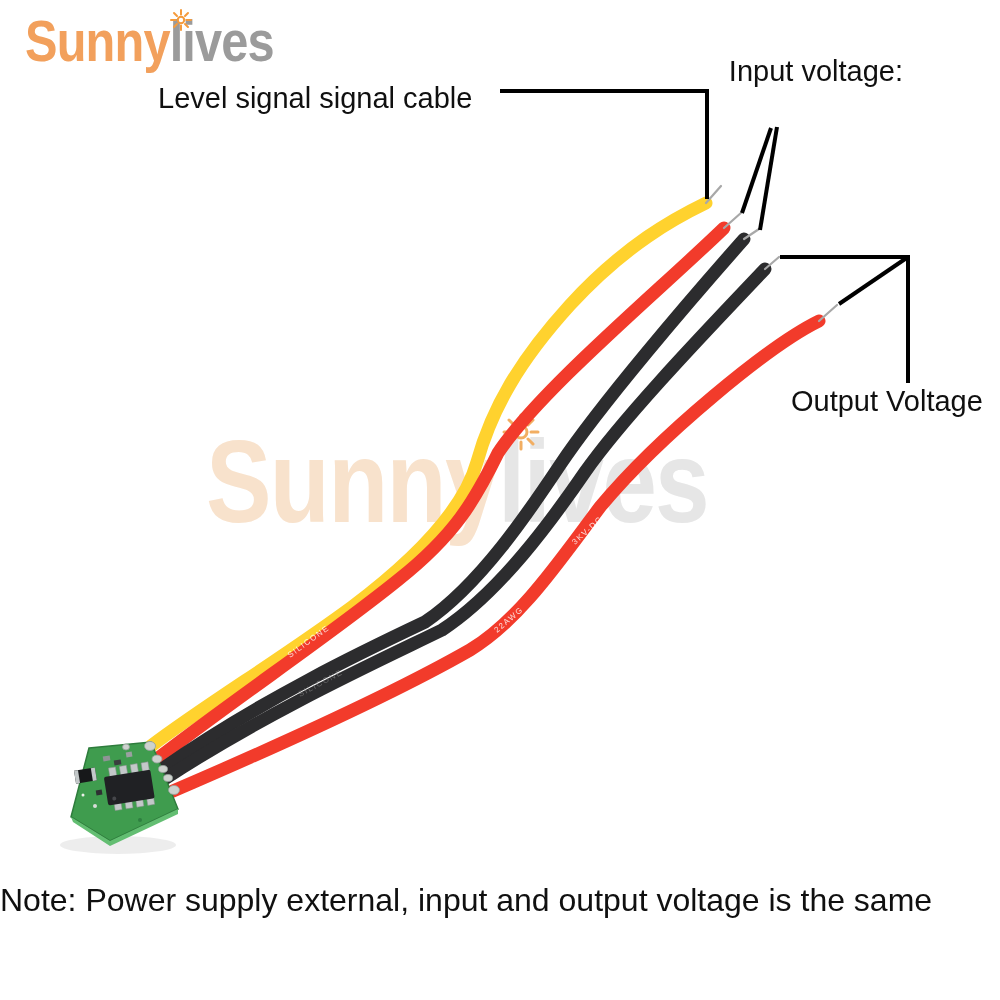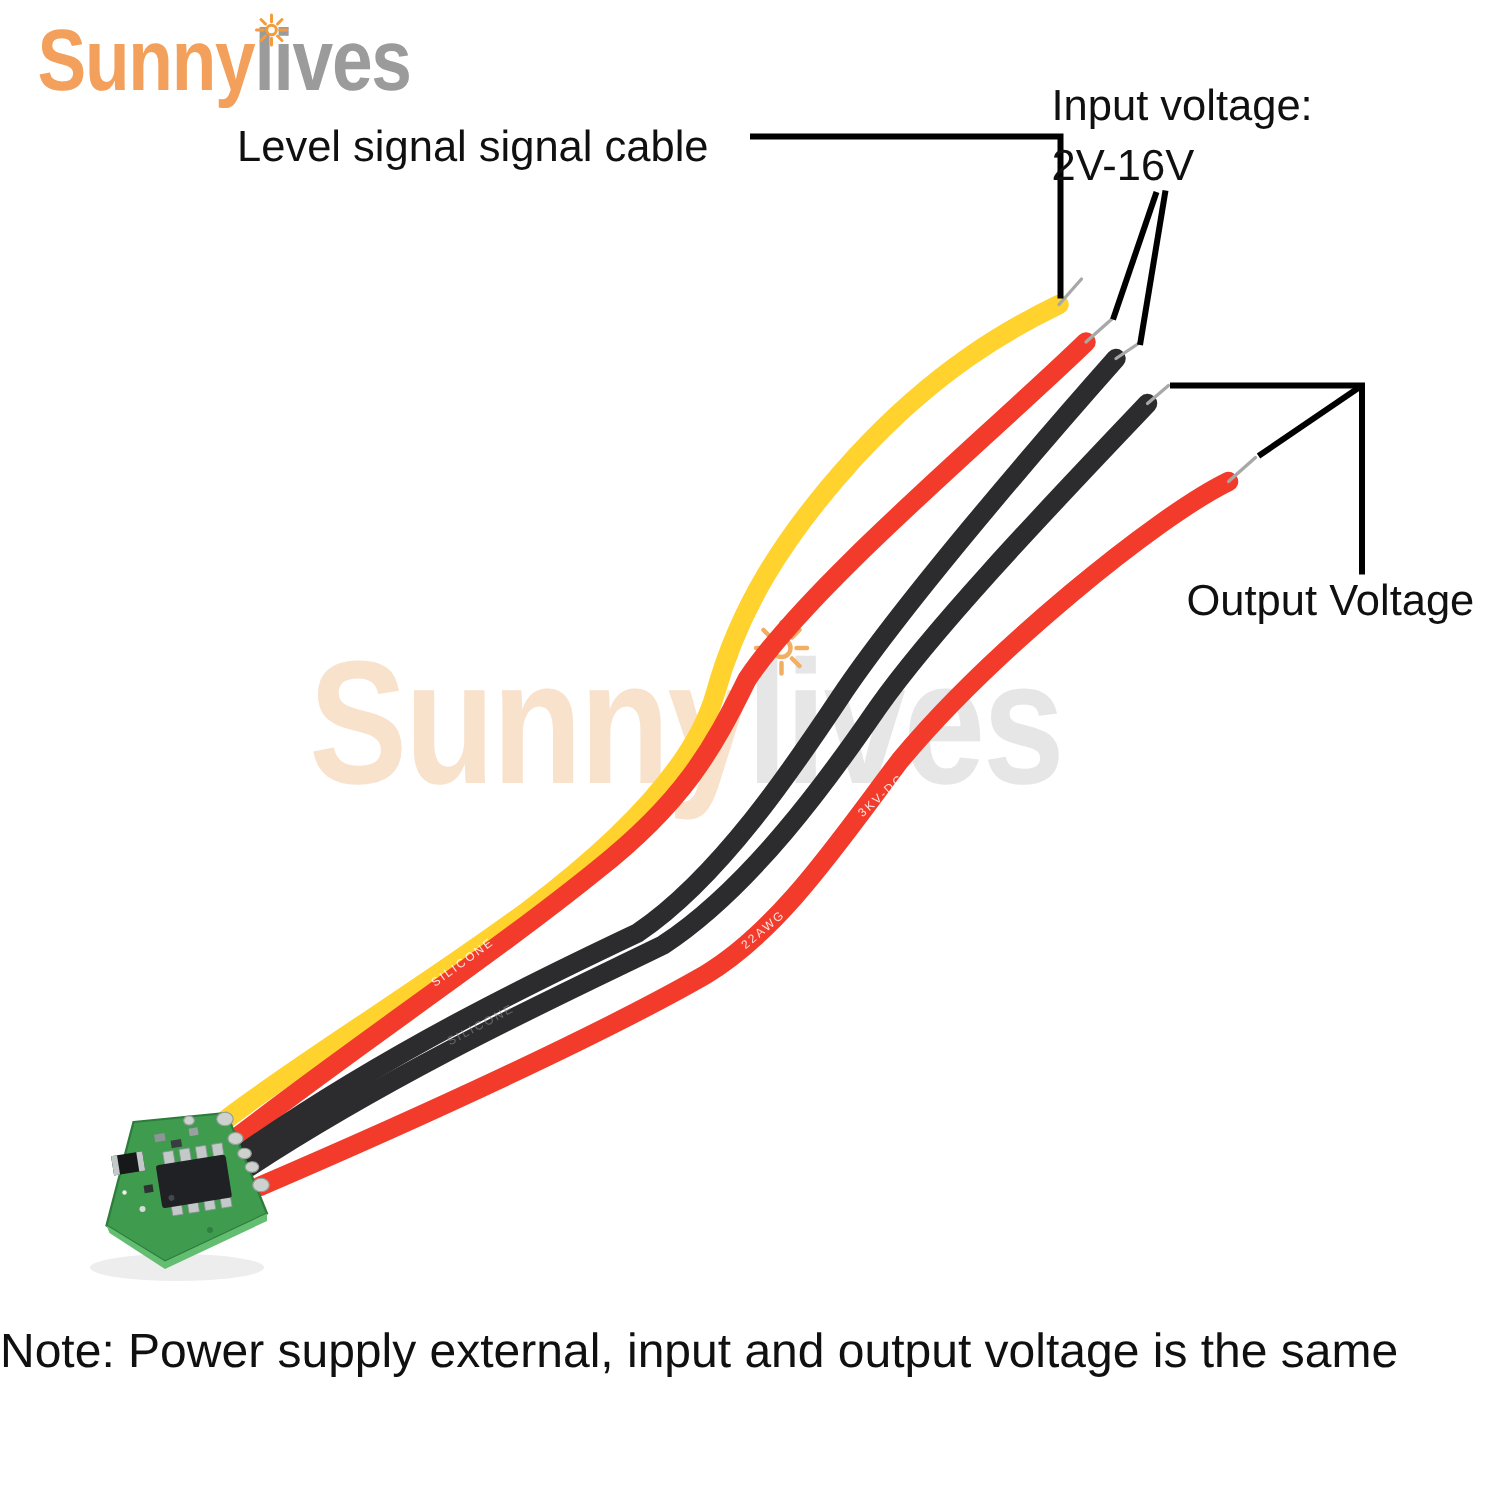--- a/index.html
+++ b/index.html
@@ -9,21 +9,21 @@
   #watermark{position:absolute;left:206px;top:414px;font-size:117px;font-weight:bold;
              letter-spacing:-2px;white-space:nowrap;transform:scaleX(.84);
              transform-origin:0 0;z-index:1;user-select:none;}
   .wm-sunny{color:#F8E2CC;}
   .wm-lives{color:#E6E6E6;}
   
   #art{position:absolute;left:0;top:0;z-index:2;}
   
   .label{position:absolute;color:#101010;font-size:29px;white-space:nowrap;z-index:3;}
   #label-level{left:158px;top:82px;}
-  #label-input{left:701px;top:51px;width:202px;text-align:left;line-height:40px;}
+  #label-input{left:701px;top:51px;width:202px;text-align:right;line-height:40px;}
   #label-output{left:791px;top:385px;}
   #note{position:absolute;left:0;top:882px;width:816px;text-align:center;
         font-size:32px;color:#101010;z-index:3;white-space:nowrap;}
   
   #logo{position:absolute;left:25px;top:7px;font-size:58px;font-weight:bold;
         letter-spacing:-1px;white-space:nowrap;transform:scaleX(.84);
         transform-origin:0 0;z-index:4;}
   .logo-sunny{color:#F2A05C;}
   .logo-lives{color:#9B9B9B;}
   #logo-sun,#wm-sun{position:absolute;z-index:5;}
@@ -120,21 +120,20 @@
       <path d="M777,127 L760,230" stroke="#000000"></path>
       <path d="M780,257 L908,257 L908,383" stroke="#000000"></path>
       <path d="M908,257 L839,304" stroke="#000000"></path>
     </g>
   </svg>
 
   <div class="label" id="label-level">Level signal signal cable</div>
 
   <div class="label" id="label-input">
     <div>Input voltage:</div>
-    <div>2V-16V</div>
   </div>
 
   <div class="label" id="label-output">Output Voltage</div>
 
   <div id="note">Note: Power supply external, input and output voltage is the same</div>
 
   <div id="logo"><span class="logo-sunny">Sunny</span><span class="logo-lives">lives</span></div>
 
   <svg id="logo-sun" width="30" height="30" viewBox="-15 -15 30 30">
     <circle r="3.2" fill="#ffffff" stroke-width="2" stroke="#F59B3C"></circle>

